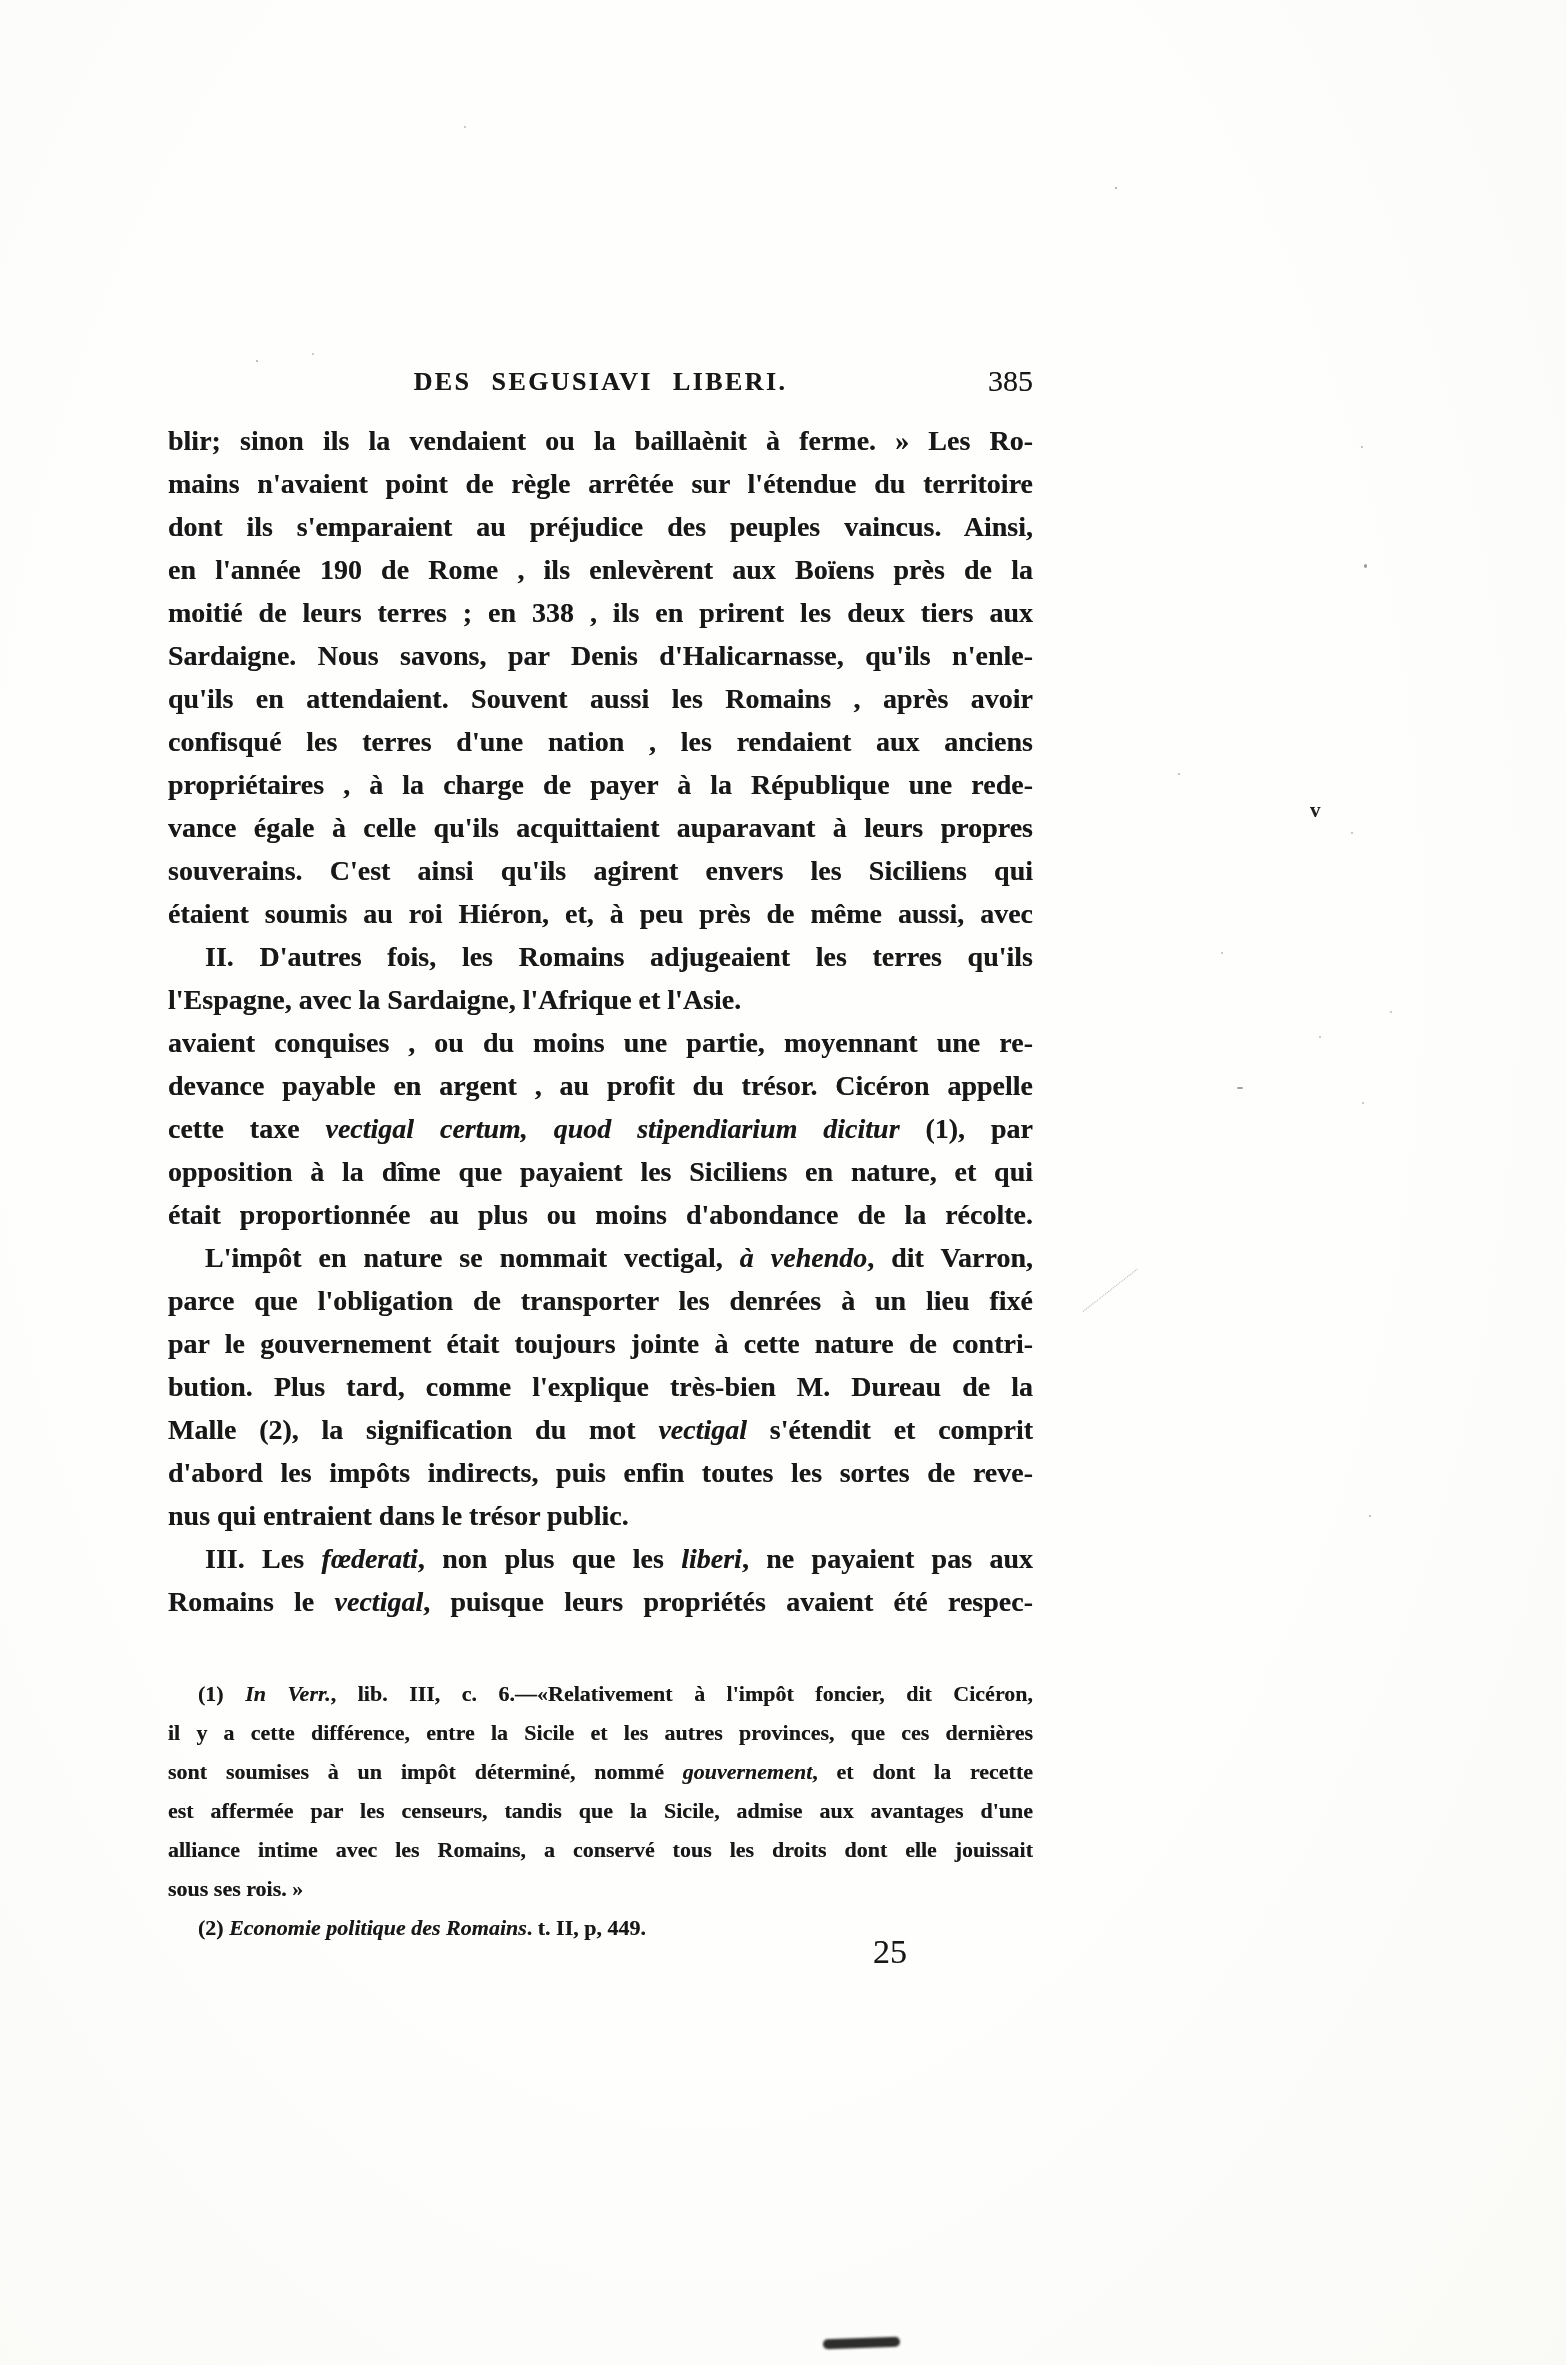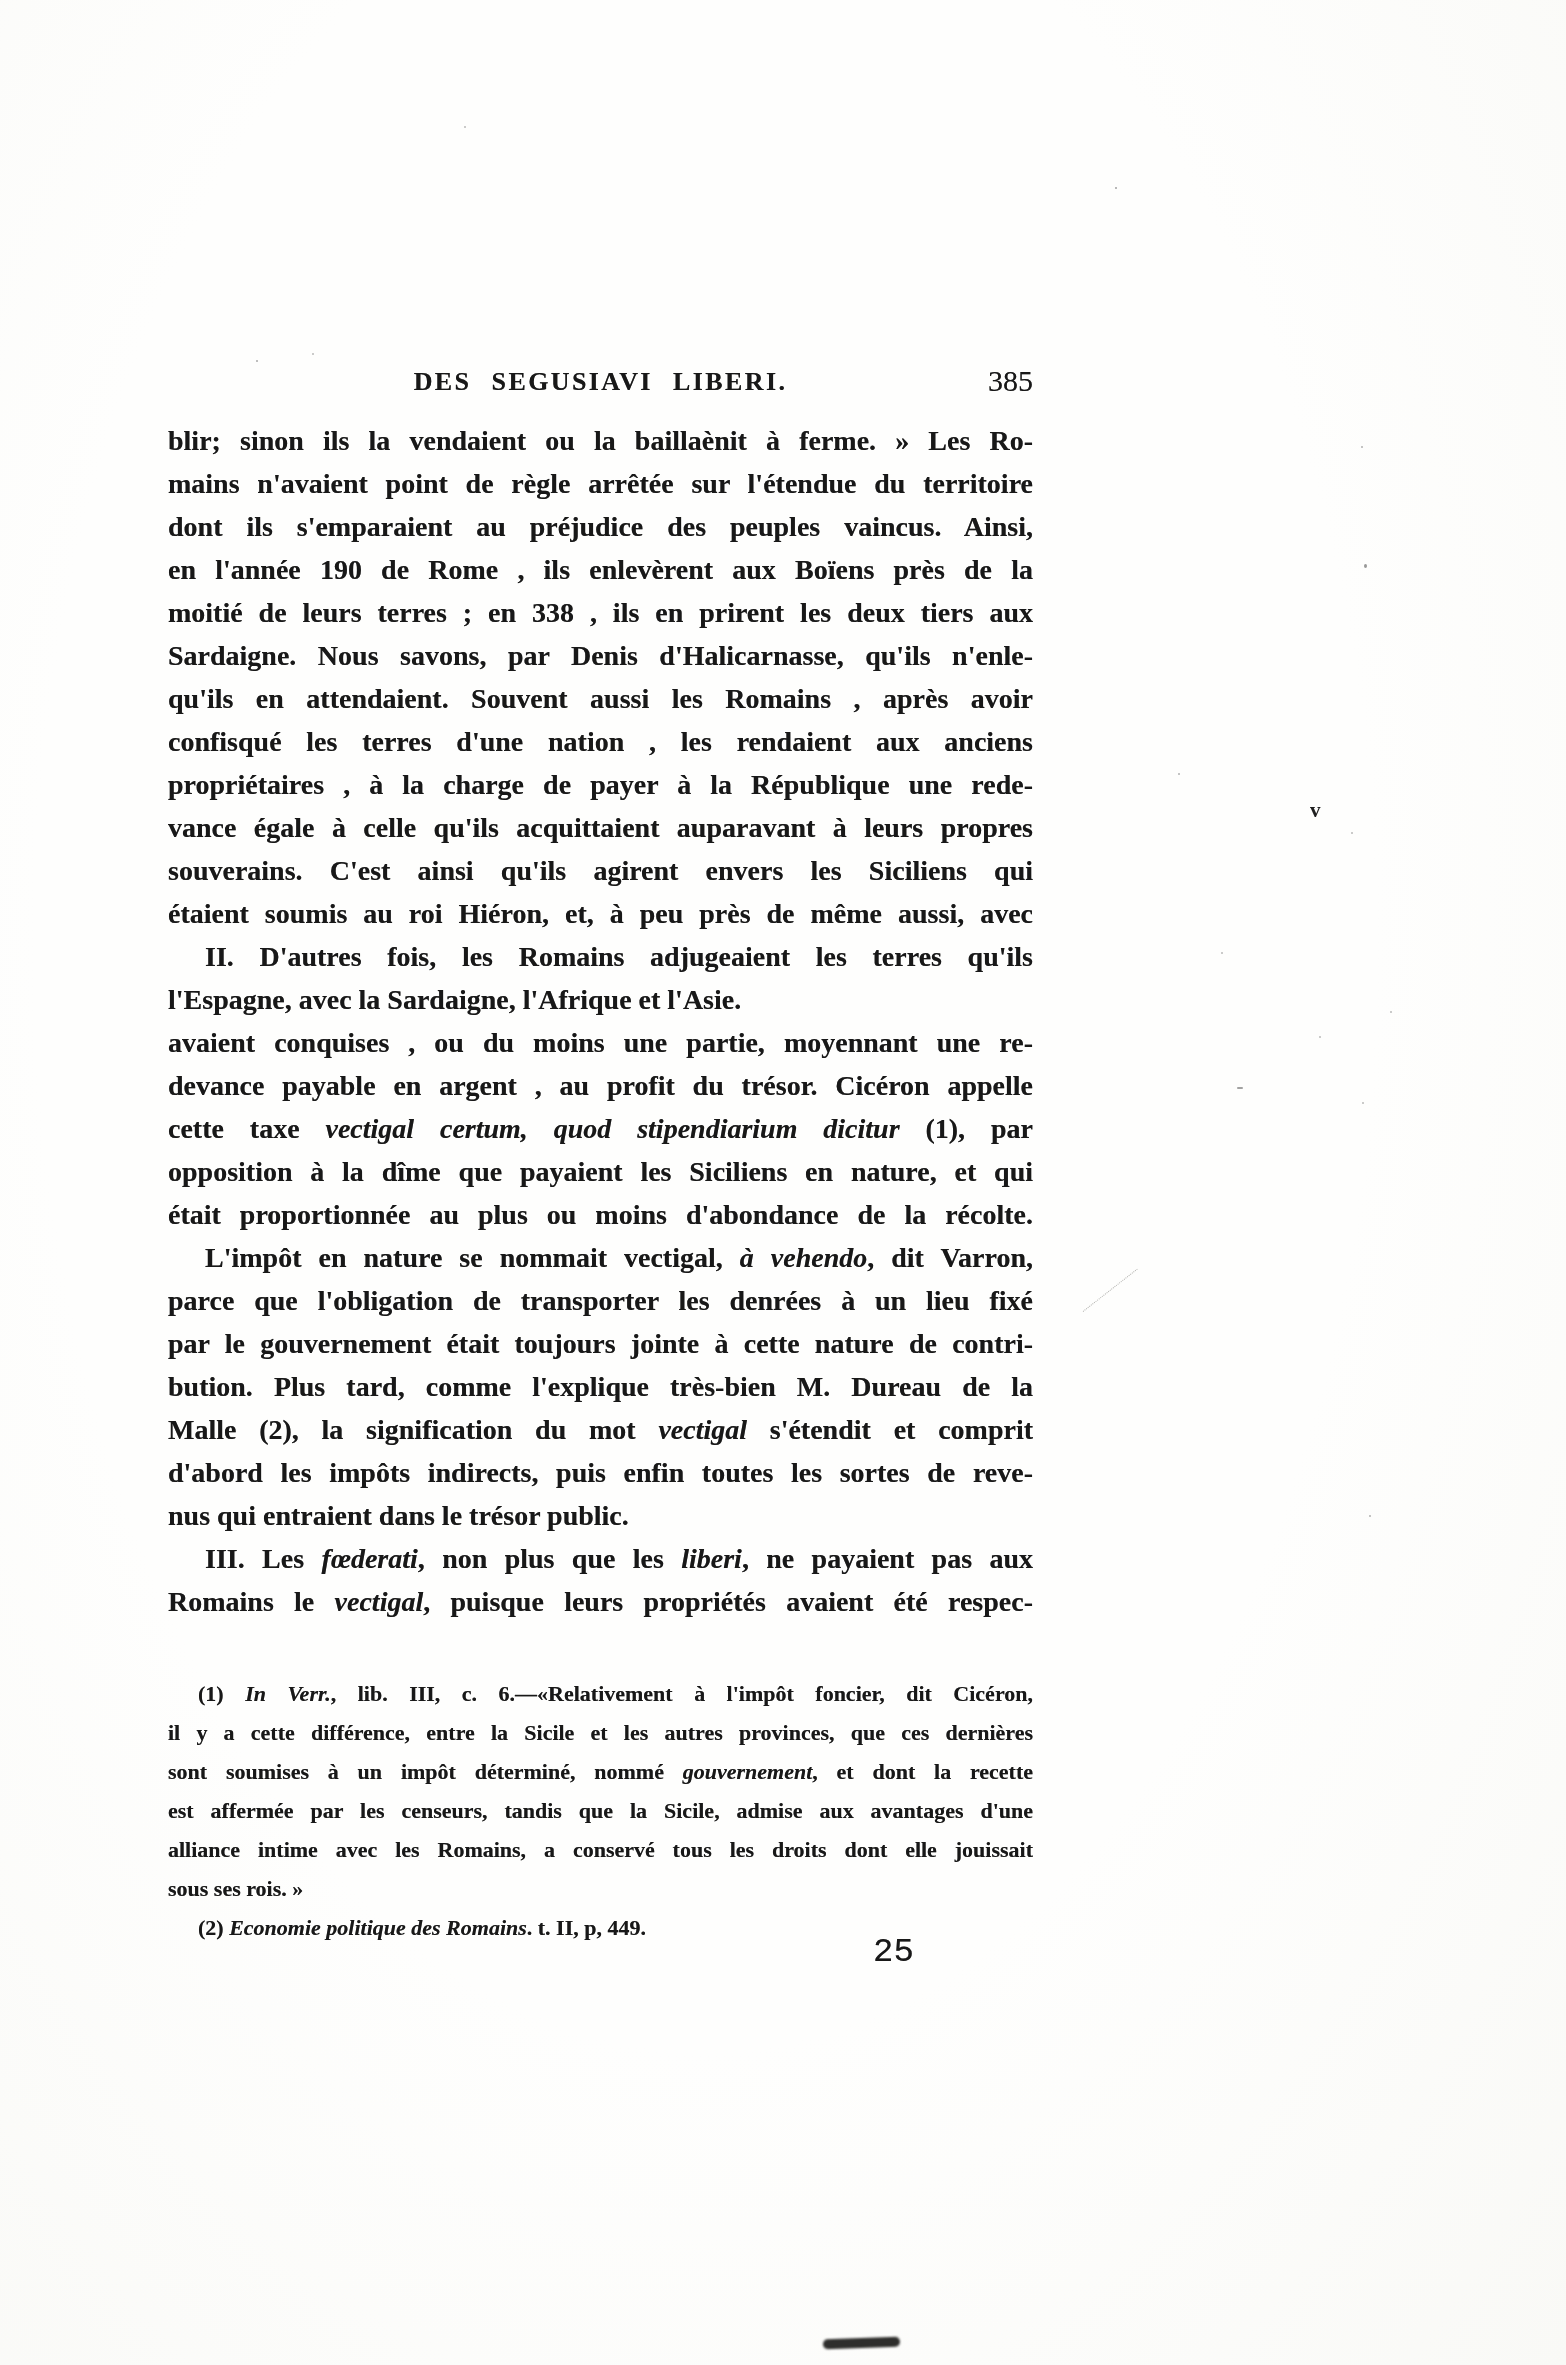--- a/index.html
+++ b/index.html
@@ -67,21 +67,20 @@
   .footnote-block .line.indent { padding-left: 30px; }
   .line.flush { text-align-last: left; }
   .it { font-style: italic; }
 
   
   .signature {
     position: absolute;
     left: 873px; top: 1933px;
     font-size: 34px;
     text-shadow: 0 0 0.5px rgba(0,0,0,.5);
-    font-family: Liberation Mono, monospace;
   }
 
   
   .speck {
     position: absolute;
     background: #555;
     border-radius: 50%;
   }
   .v-mark {
     position: absolute;

